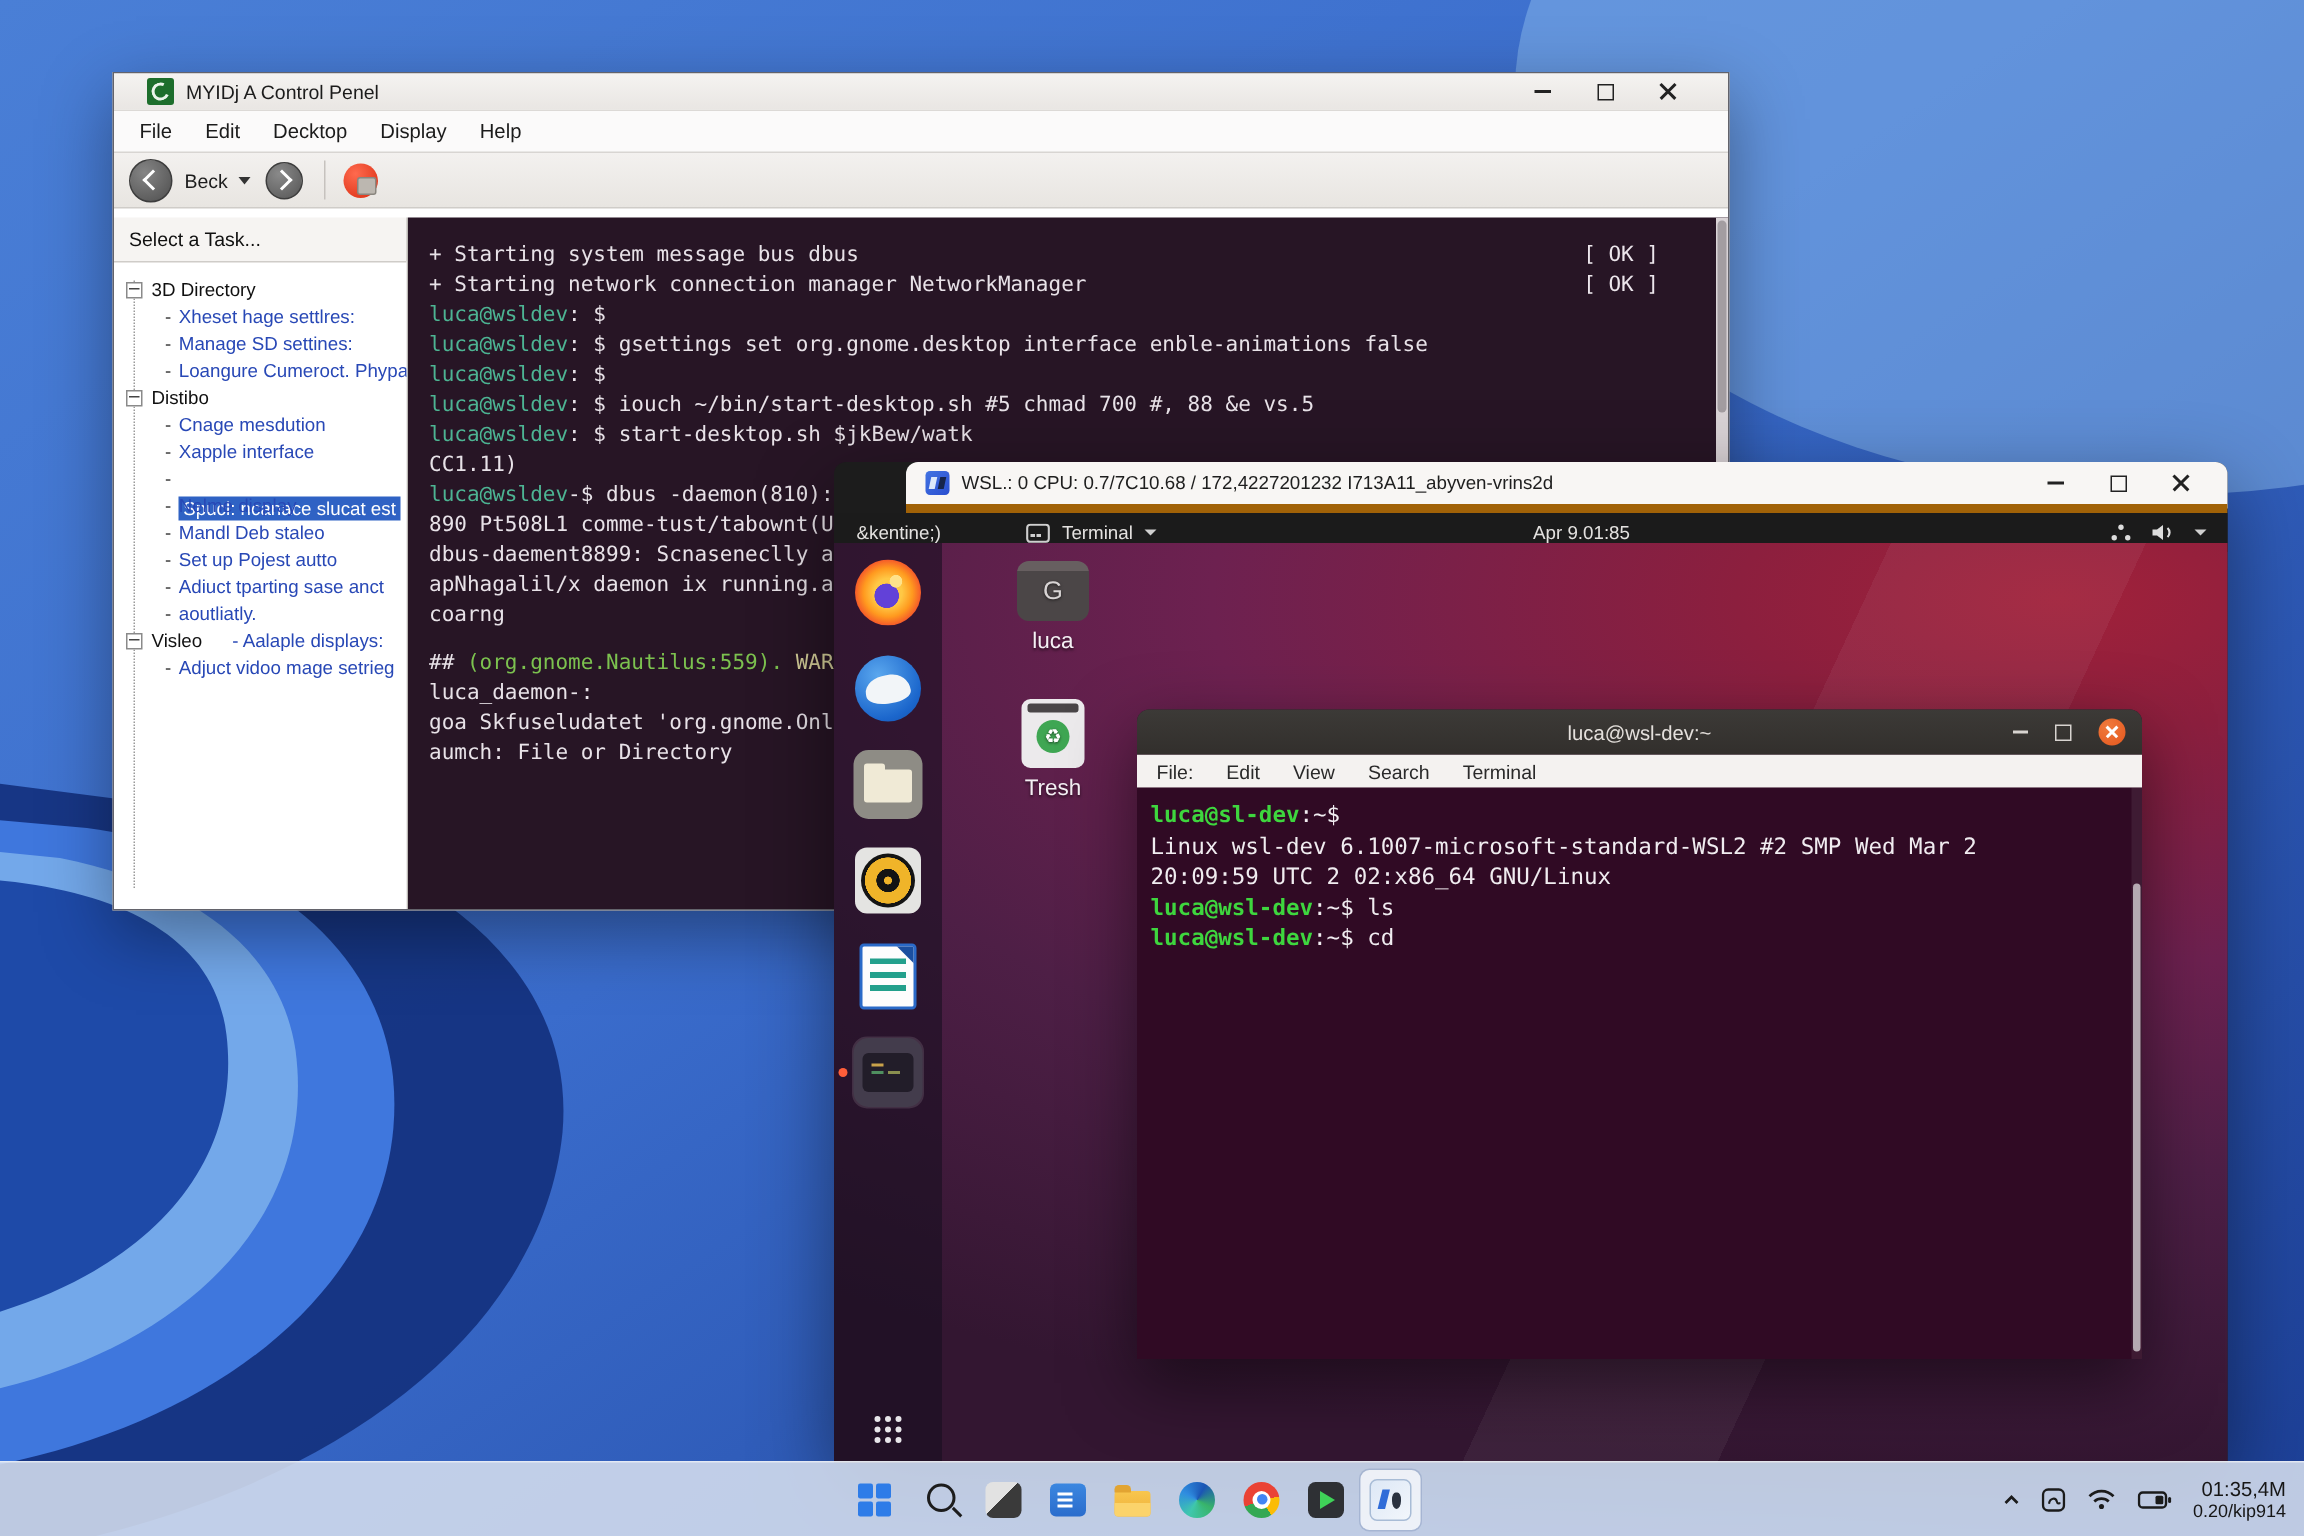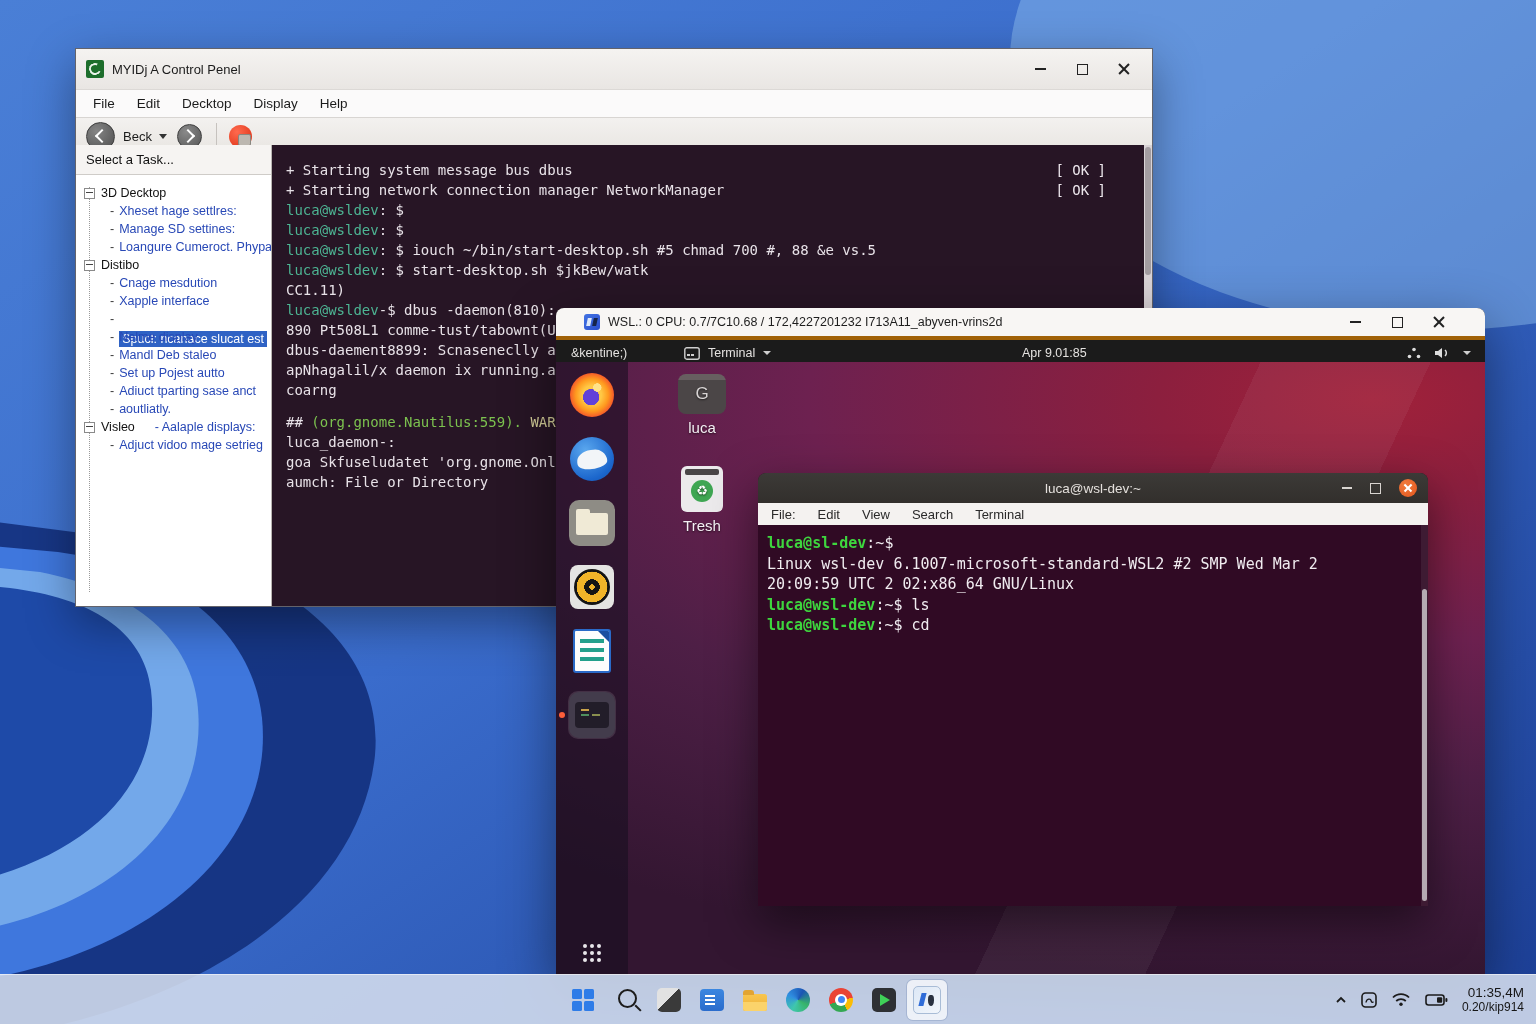--- a/index.html
+++ b/index.html
@@ -6,21 +6,21 @@
   #stage{position:relative;width:1536px;height:1024px;overflow:hidden;
          font-family:"Liberation Sans",sans-serif;}
   .abs{position:absolute;}
 
   
   #wallpaper{inset:0;z-index:0;}
 
   
   #cp{left:75px;top:48px;width:1076px;height:557px;z-index:10;background:#fff;
       border:1px solid #63636b;box-shadow:0 16px 44px rgba(0,0,0,.38);}
-  .cp-title{height:40px;background:linear-gradient(#f5f3f1,#e9e6e3);display:flex;align-items:center;padding:0 10px;gap:8px;}
+  .cp-title{height:24px;background:linear-gradient(#f5f3f1,#e9e6e3);display:flex;align-items:center;padding:0 22px;gap:8px;}
   .cp-app-ic{width:18px;height:18px;border-radius:2px;background:#1d6e2c;position:relative;flex:none;}
   .cp-app-ic::after{content:"";position:absolute;inset:3px;border:2px solid #eaf4ea;border-radius:50%;border-right-color:transparent;transform:rotate(-20deg);}
   .cp-title-text{font-size:13px;color:#1b1b1b;}
   .winctl{margin-left:auto;display:flex;align-items:center;gap:30px;padding-right:12px;}
   .wc{position:relative;width:12px;height:12px;display:flex;align-items:center;justify-content:center;}
   .wc-min::after{content:"";width:11px;height:1.8px;background:#222;}
   .wc-max::after{content:"";width:9px;height:9px;border:1.6px solid #222;}
   .wc-close::before,.wc-close::after{content:"";position:absolute;width:14px;height:1.8px;background:#222;top:5px;}
   .wc-close::before{transform:rotate(45deg);} .wc-close::after{transform:rotate(-45deg);}
   .cp-menubar{height:27px;background:#fbfafa;border-top:1px solid #dcd9d6;border-bottom:1px solid #d8d5d2;display:flex;align-items:center;padding-left:6px;}
@@ -54,21 +54,21 @@
   .term-line{height:20px;line-height:20px;position:relative;white-space:pre;}
   .term-line.blank{height:12px;}
   .ok{position:absolute;right:46px;top:0;color:#ece6ec;}
   .seg.w{color:#e8e2e8;} .seg.p{color:#4db493;} .seg.g{color:#7cc24f;} .seg.y{color:#d6d09a;}
   .cp-scroll{position:absolute;right:0;top:0;bottom:0;width:8px;background:#d9d3d6;}
   .cp-scroll .thumb{position:absolute;left:1px;right:1px;top:2px;height:128px;background:#a39da1;border-radius:3px;}
 
   
   #wsl{left:556px;top:308px;width:929px;height:667px;z-index:20;border-radius:8px 8px 0 0;
        box-shadow:0 18px 54px rgba(0,0,0,.45);background:#1c1c1c;}
-  .wsl-title{height:28px;background:#f8f6f4;border-radius:8px 8px 0 0;display:flex;align-items:center;padding:0 28px;gap:8px;border-bottom:4px solid #a16207;}
+  .wsl-title{height:28px;background:#f8f6f4;border-radius:8px 8px 0 0;display:flex;align-items:center;padding:0 13px;gap:8px;border-bottom:6px solid #a16207;margin-left:48px;}
   .wsl-ic{width:16px;height:16px;border-radius:3px;background:linear-gradient(135deg,#4273e2,#2a4ecf);position:relative;flex:none;}
   .wsl-ic::after{content:"";position:absolute;left:3px;top:4px;width:4px;height:8px;background:#dce8fa;transform:skewX(-12deg);box-shadow:6px 0 0 #16244a;}
   .wsl-title-text{font-size:12.5px;color:#1e1e1e;white-space:nowrap;overflow:hidden;}
   .gnome-bar{height:26px;background:#1b1b1b;display:flex;align-items:center;color:#e4e2e0;font-size:12.5px;position:relative;}
   .gb-left{padding-left:15px;}
   .gb-app{position:absolute;left:128px;display:flex;align-items:center;gap:8px;}
   .gb-caret{width:0;height:0;border-left:4px solid transparent;border-right:4px solid transparent;border-top:4px solid #cfcfcf;}
   .gb-clock{position:absolute;left:466px;}
   .gb-right{margin-left:auto;display:flex;align-items:center;gap:13px;padding-right:14px;}
   .ubuntu{position:absolute;top:54px;left:0;right:0;bottom:0;overflow:hidden;
@@ -202,21 +202,21 @@
         </span>
       <span class="toolbar-sep"></span>
       <span class="nv-ic"></span>
     </div>
     <div class="cp-body">
       <div class="cp-side">
         <div class="side-head">Select a Task...</div>
         <div class="tree" id="cp-tree">
             <div class="tree-row root">
               <span class="expander"></span>
-              <span class="lbl">3D Decktop</span>
+              <span class="lbl">3D Directory</span>
             </div>
             <div class="tree-row child">
               <span class="dash">-</span>
               <span class="lbl">Xheset hage settlres:</span>
             </div>
             <div class="tree-row child">
               <span class="dash">-</span>
               <span class="lbl">Manage SD settines:</span>
             </div>
             <div class="tree-row child">
@@ -268,20 +268,21 @@
               <span class="dash">-</span>
               <span class="lbl">Adjuct vidoo mage setrieg</span>
             </div>
           </div>
       </div>
       <div class="cp-term" id="cp-term">
 
       <div class="term-line"><span class="seg w">+ Starting system message bus dbus</span><span class="ok">[ OK ]</span></div>
           <div class="term-line"><span class="seg w">+ Starting network connection manager NetworkManager</span><span class="ok">[ OK ]</span></div>
           <div class="term-line"><span class="seg p">luca@wsldev</span><span class="seg w">: $</span></div>
+          <div class="term-line"><span class="seg p">luca@wsldev</span><span class="seg w">: $ gsettings set org.gnome.desktop interface enble-animations false</span></div>
           <div class="term-line"><span class="seg p">luca@wsldev</span><span class="seg w">: $</span></div>
           <div class="term-line"><span class="seg p">luca@wsldev</span><span class="seg w">: $ iouch ~/bin/start-desktop.sh #5 chmad 700 #, 88 &amp;e vs.5</span></div>
           <div class="term-line"><span class="seg p">luca@wsldev</span><span class="seg w">: $ start-desktop.sh $jkBew/watk</span></div>
           <div class="term-line"><span class="seg w">CC1.11)</span></div>
           <div class="term-line"><span class="seg p">luca@wsldev</span><span class="seg w">-$ dbus -daemon(810):</span></div>
           <div class="term-line"><span class="seg w">890 Pt508L1 comme-tust/tabownt(Uk</span></div>
           <div class="term-line"><span class="seg w">dbus-daement8899: Scnaseneclly ar</span></div>
           <div class="term-line"><span class="seg w">apNhagalil/x daemon ix running.aks</span></div>
           <div class="term-line"><span class="seg w">coarng</span></div>
           <div class="term-line blank"></div>

